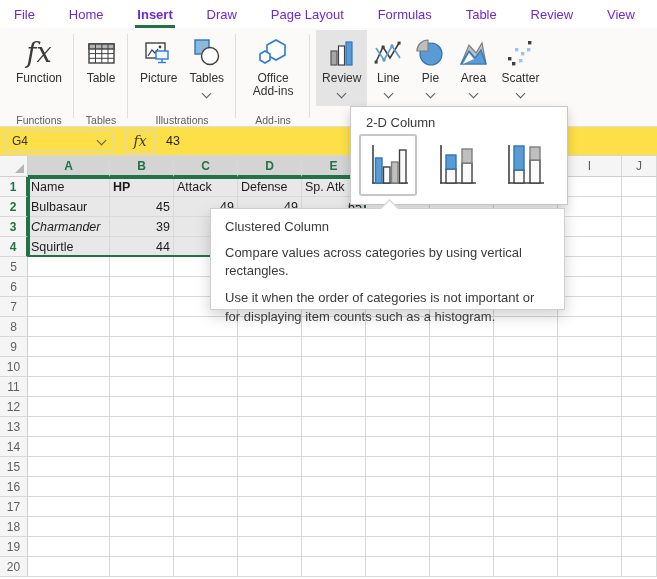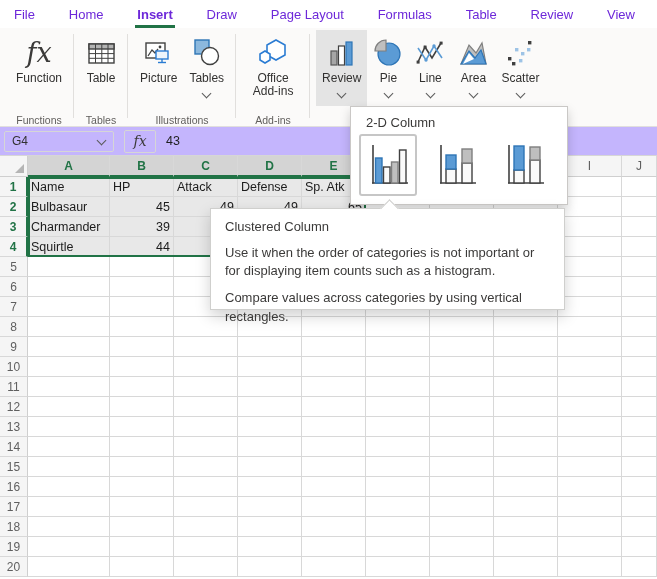--- a/index.html
+++ b/index.html
@@ -29,21 +29,21 @@
     padding:4px 6px 2px 6px;height:72px;box-sizing:border-box;cursor:pointer;}
   .rbtn .icn{height:38px;display:flex;align-items:center;justify-content:center;}
   .rbtn .lbl{font-size:12px;color:#323130;line-height:13px;text-align:center;white-space:nowrap;}
   .rbtn.pressed{background:#e4e4e4;}
   .chev{width:6px;height:6px;border-right:1.4px solid #5a5a5a;border-bottom:1.4px solid #5a5a5a;
     transform:rotate(45deg);margin-top:5px;}
   .grouplbl{font-size:10.5px;color:#605e5c;margin-top:2px;line-height:12px;}
   .fxglyph{font-family:"DejaVu Serif","Liberation Serif",serif;font-style:italic;
     font-size:27px;color:#3b3a39;line-height:30px;}
   
-  .fbar{position:absolute;left:0;top:127px;width:657px;height:29px;background:#c4b5fd;
+  .fbar{position:absolute;left:0;top:127px;width:657px;height:29px;background:#fde047;
     border-bottom:1px solid #d6d6d6;box-sizing:border-box;display:flex;align-items:center;}
   .namebox{width:110px;height:21px;margin-left:4px;border:1px solid #d6d6d6;border-radius:2px;
     display:flex;align-items:center;font-size:12px;color:#323130;padding-left:7px;box-sizing:border-box;}
   .namebox .chev{margin:0 0 2px auto;margin-right:8px;}
   .fxbox{width:30px;height:21px;border:1px solid #d6d6d6;border-radius:2px;margin-left:10px;
     display:flex;align-items:center;justify-content:center;}
   .fxbox span{font-family:"DejaVu Serif","Liberation Serif",serif;font-style:italic;
     font-size:14px;color:#3b3a39;}
   .fvalue{font-size:12.5px;color:#1f1f1f;margin-left:10px;}
   
@@ -192,41 +192,41 @@
             <rect x="4" y="13" width="6" height="14" fill="#a6a6a6" stroke="#595959" stroke-width="1.2"></rect>
             <rect x="11.5" y="8" width="6" height="19" fill="#fff" stroke="#404040" stroke-width="1.2"></rect>
             <rect x="19" y="4" width="6" height="23" fill="#5b9bd5" stroke="#2e75b6" stroke-width="1.2"></rect>
           </svg>
         </div>
         <span class="lbl">Review</span>
         <span class="chev"></span>
       </div>
       <div class="rbtn">
         <div class="icn">
-          <svg width="30" height="30" viewBox="0 0 30 30">
-            <circle cx="16" cy="16" r="11" fill="#5b9bd5" stroke="#2e75b6" stroke-width="1.2"></circle>
-            <path d="M13,13 L13,2 A11,11 0 0 0 2,13 Z" fill="#bfbfbf" stroke="#7f7f7f" stroke-width="1.2"></path>
-          </svg>
-        </div>
-        <span class="lbl">Pie</span>
-        <span class="chev"></span>
-      </div>
-      <div class="rbtn">
-        <div class="icn">
           <svg width="30" height="28" viewBox="0 0 30 28">
             <polyline points="3,23 10,8 17,19 26,4" fill="none" stroke="#404040" stroke-width="1.6"></polyline>
             <rect x="1.6" y="21.6" width="3" height="3" fill="#404040"></rect>
             <rect x="8.6" y="6.6" width="3" height="3" fill="#404040"></rect>
             <rect x="24.6" y="2.6" width="3" height="3" fill="#404040"></rect>
             <polyline points="3,9 11,21 19,7 27,19" fill="none" stroke="#5b9bd5" stroke-width="1.6"></polyline>
             <circle cx="11" cy="21" r="1.7" fill="#5b9bd5"></circle>
             <circle cx="19" cy="7" r="1.7" fill="#5b9bd5"></circle>
           </svg>
         </div>
         <span class="lbl">Line</span>
+        <span class="chev"></span>
+      </div>
+      <div class="rbtn">
+        <div class="icn">
+          <svg width="30" height="30" viewBox="0 0 30 30">
+            <circle cx="16" cy="16" r="11" fill="#5b9bd5" stroke="#2e75b6" stroke-width="1.2"></circle>
+            <path d="M13,13 L13,2 A11,11 0 0 0 2,13 Z" fill="#bfbfbf" stroke="#7f7f7f" stroke-width="1.2"></path>
+          </svg>
+        </div>
+        <span class="lbl">Pie</span>
         <span class="chev"></span>
       </div>
       <div class="rbtn">
         <div class="icn">
           <svg width="32" height="30" viewBox="0 0 32 30">
             <polygon points="4,26 12,7 19,15 25,5 29,26" fill="#bfbfbf" stroke="#7f7f7f" stroke-width="1.2"></polygon>
             <polygon points="4,26 12,13 18,20 24,12 29,26" fill="#5b9bd5" stroke="#2e75b6" stroke-width="1.2"></polygon>
             <polygon points="6,26 12,15 17,21" fill="#fff"></polygon>
           </svg>
         </div>
@@ -275,21 +275,21 @@
       <div class="chead sel" style="width: 64px;">E</div>
       <div class="chead" style="width: 64px;">F</div>
       <div class="chead" style="width: 64px;">G</div>
       <div class="chead" style="width: 64px;">H</div>
       <div class="chead" style="width: 64px;">I</div>
       <div class="chead" style="width: 35px;">J</div>
     </div>
     <div class="srow">
       <div class="rhead sel">1</div>
       <div class="cell sel" style="width: 82px;">Name</div>
-      <div class="cell sel" style="width: 64px;">HP</div>
+      <div class="cell sel" style="width: 64px; font-weight: bold;">HP</div>
       <div class="cell sel" style="width: 64px;">Attack</div>
       <div class="cell sel" style="width: 64px;">Defense</div>
       <div class="cell sel" style="width: 64px;">Sp. Atk</div>
       <div class="cell" style="width: 64px;"></div>
       <div class="cell" style="width: 64px;"></div>
       <div class="cell" style="width: 64px;"></div>
       <div class="cell" style="width: 64px;"></div>
       <div class="cell" style="width: 35px;"></div>
     </div>
     <div class="srow">
@@ -300,21 +300,21 @@
       <div class="cell sel num" style="width: 64px;">49</div>
       <div class="cell sel num" style="width: 64px;">65</div>
       <div class="cell" style="width: 64px;"></div>
       <div class="cell" style="width: 64px;"></div>
       <div class="cell" style="width: 64px;"></div>
       <div class="cell" style="width: 64px;"></div>
       <div class="cell" style="width: 35px;"></div>
     </div>
     <div class="srow">
       <div class="rhead sel">3</div>
-      <div class="cell sel" style="width: 82px;">Charmander</div>
+      <div class="cell sel" style="width: 82px; font-style: italic;">Charmander</div>
       <div class="cell sel num" style="width: 64px;">39</div>
       <div class="cell sel" style="width: 64px;"></div>
       <div class="cell sel" style="width: 64px;"></div>
       <div class="cell sel" style="width: 64px;"></div>
       <div class="cell" style="width: 64px;"></div>
       <div class="cell" style="width: 64px;"></div>
       <div class="cell" style="width: 64px;"></div>
       <div class="cell" style="width: 64px;"></div>
       <div class="cell" style="width: 35px;"></div>
     </div>
@@ -573,15 +573,15 @@
         <rect x="28" y="18" width="10" height="23" fill="#fafafa" stroke="#404040" stroke-width="1.4"></rect>
         <rect x="28" y="5" width="10" height="13" fill="#bfbfbf" stroke="#7f7f7f" stroke-width="1.4"></rect>
       </svg>
     </div>
   </div>
 </div>
 
 <div class="tooltip">
   <div class="notch"></div>
   <p class="tt-title">Clustered Column</p>
+  <p class="tt-body">Compare values across categories by using vertical rectangles.</p>
   <p class="tt-body">Use it when the order of categories is not important or for displaying item counts such as a histogram.</p>
-  <p class="tt-body">Compare values across categories by using vertical rectangles.</p>
 </div>
 
 </body></html>

